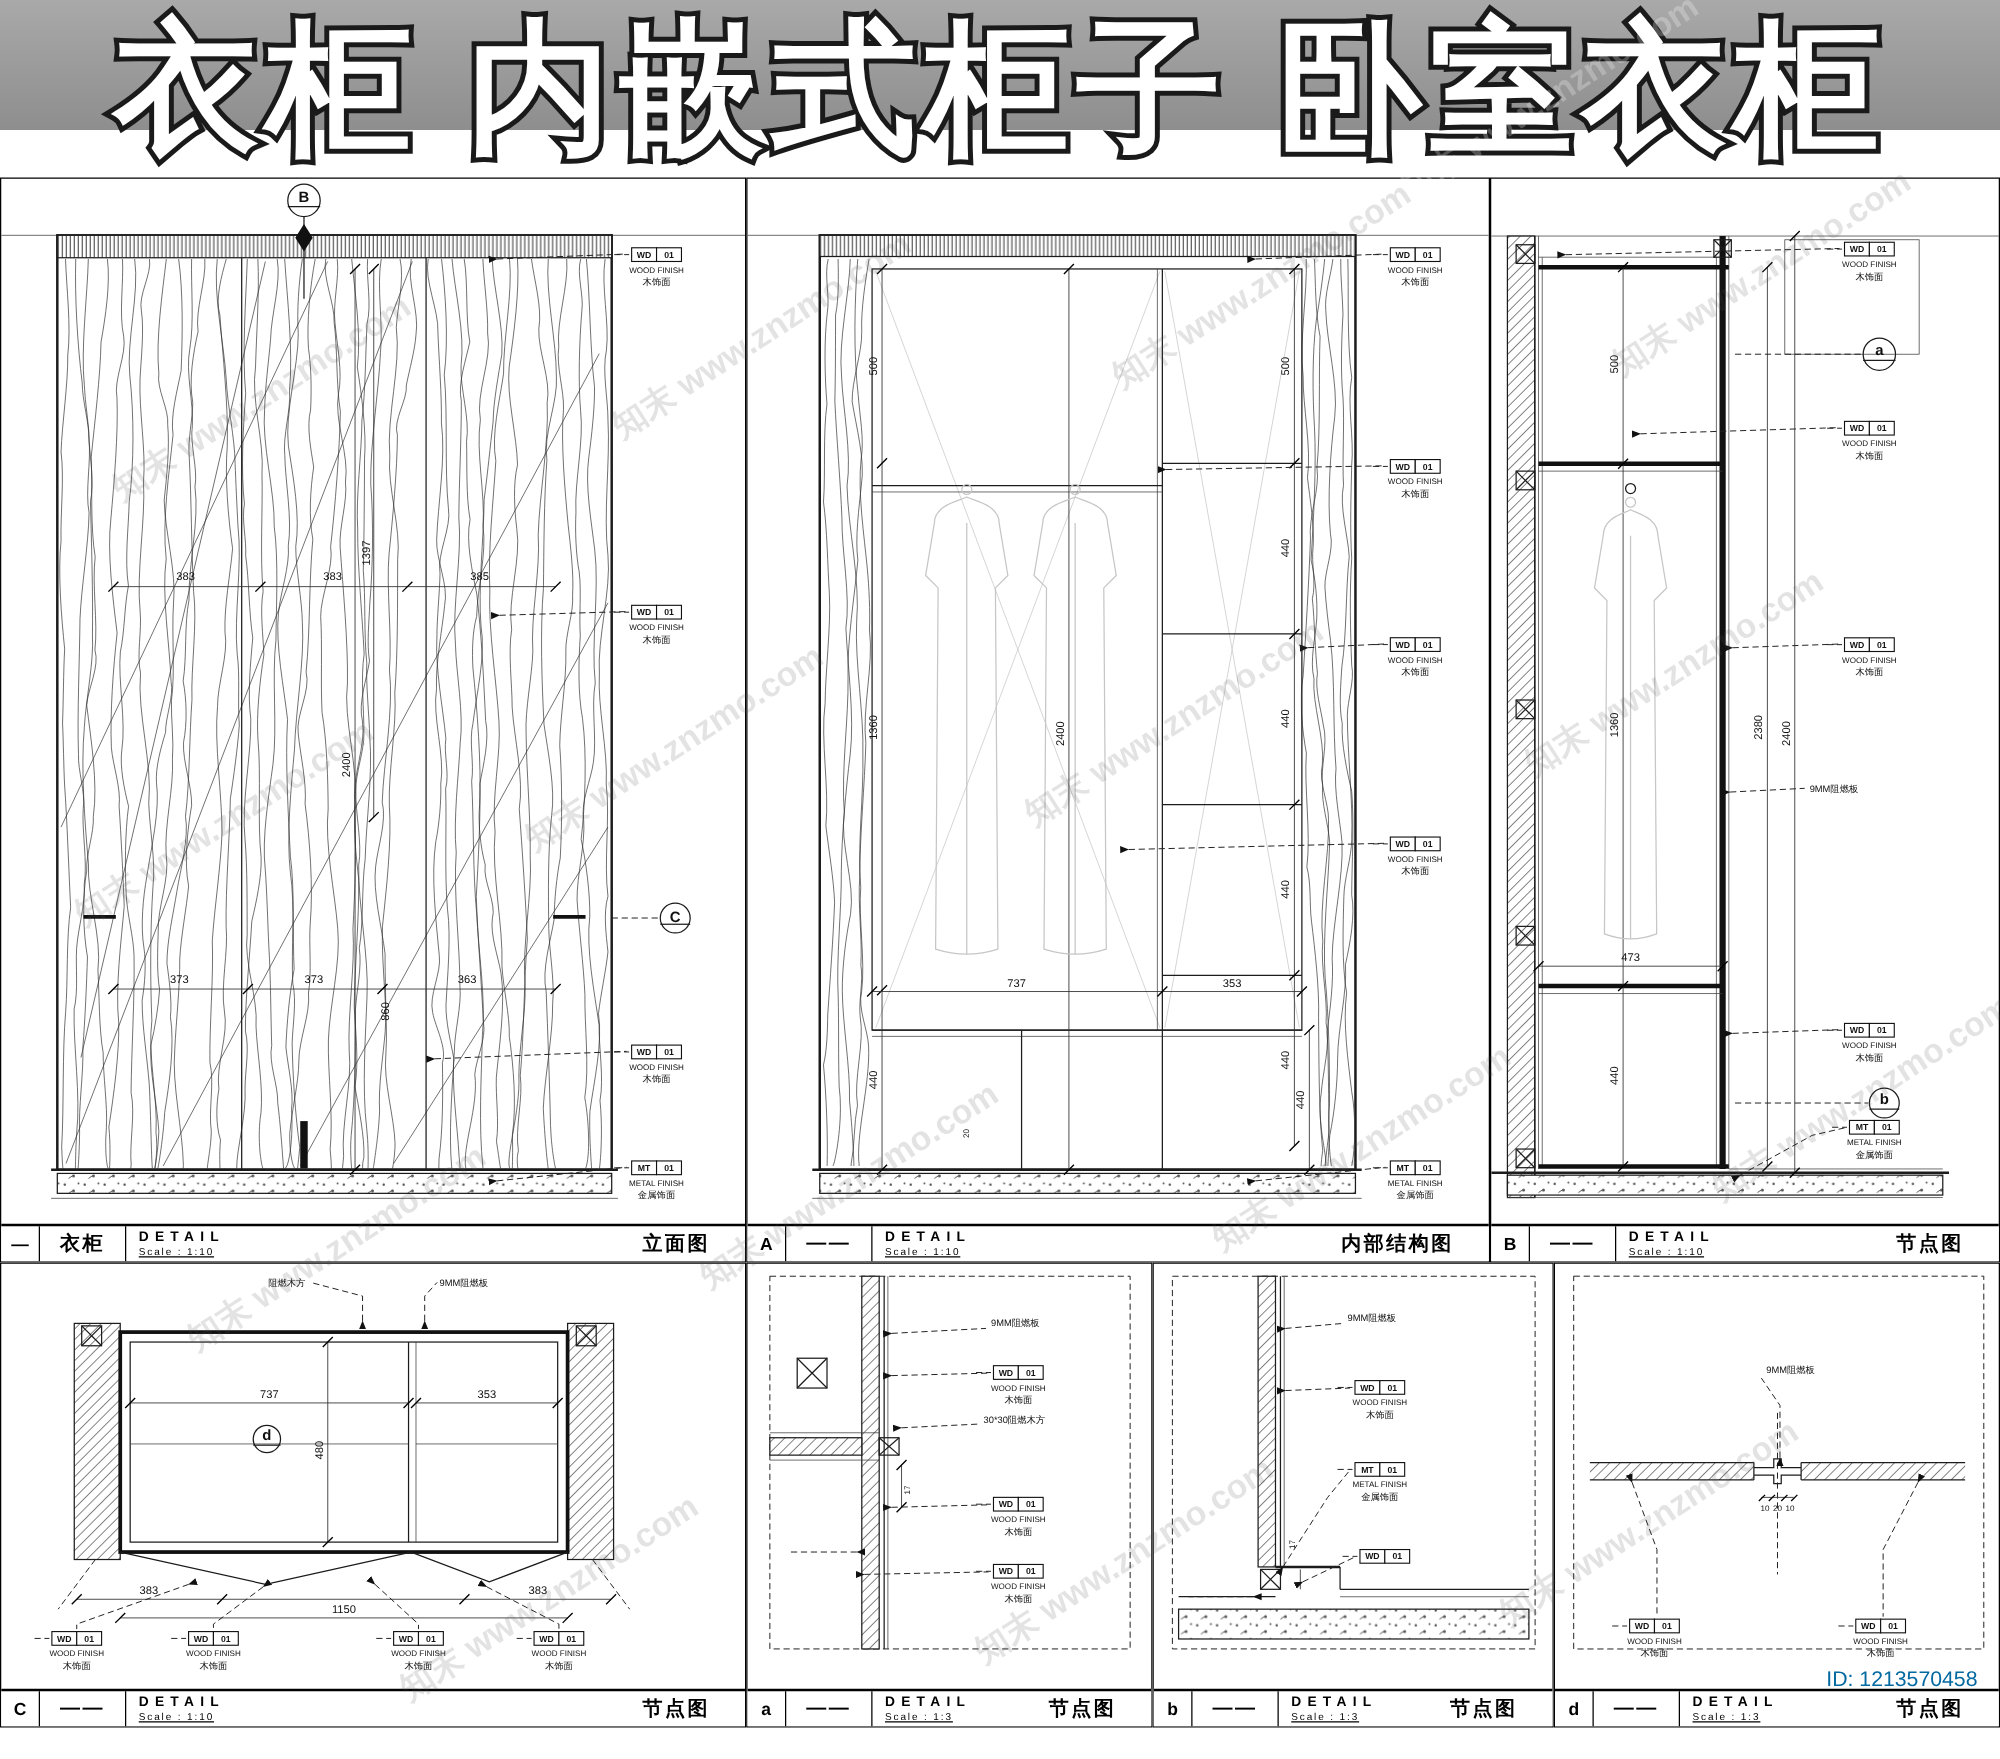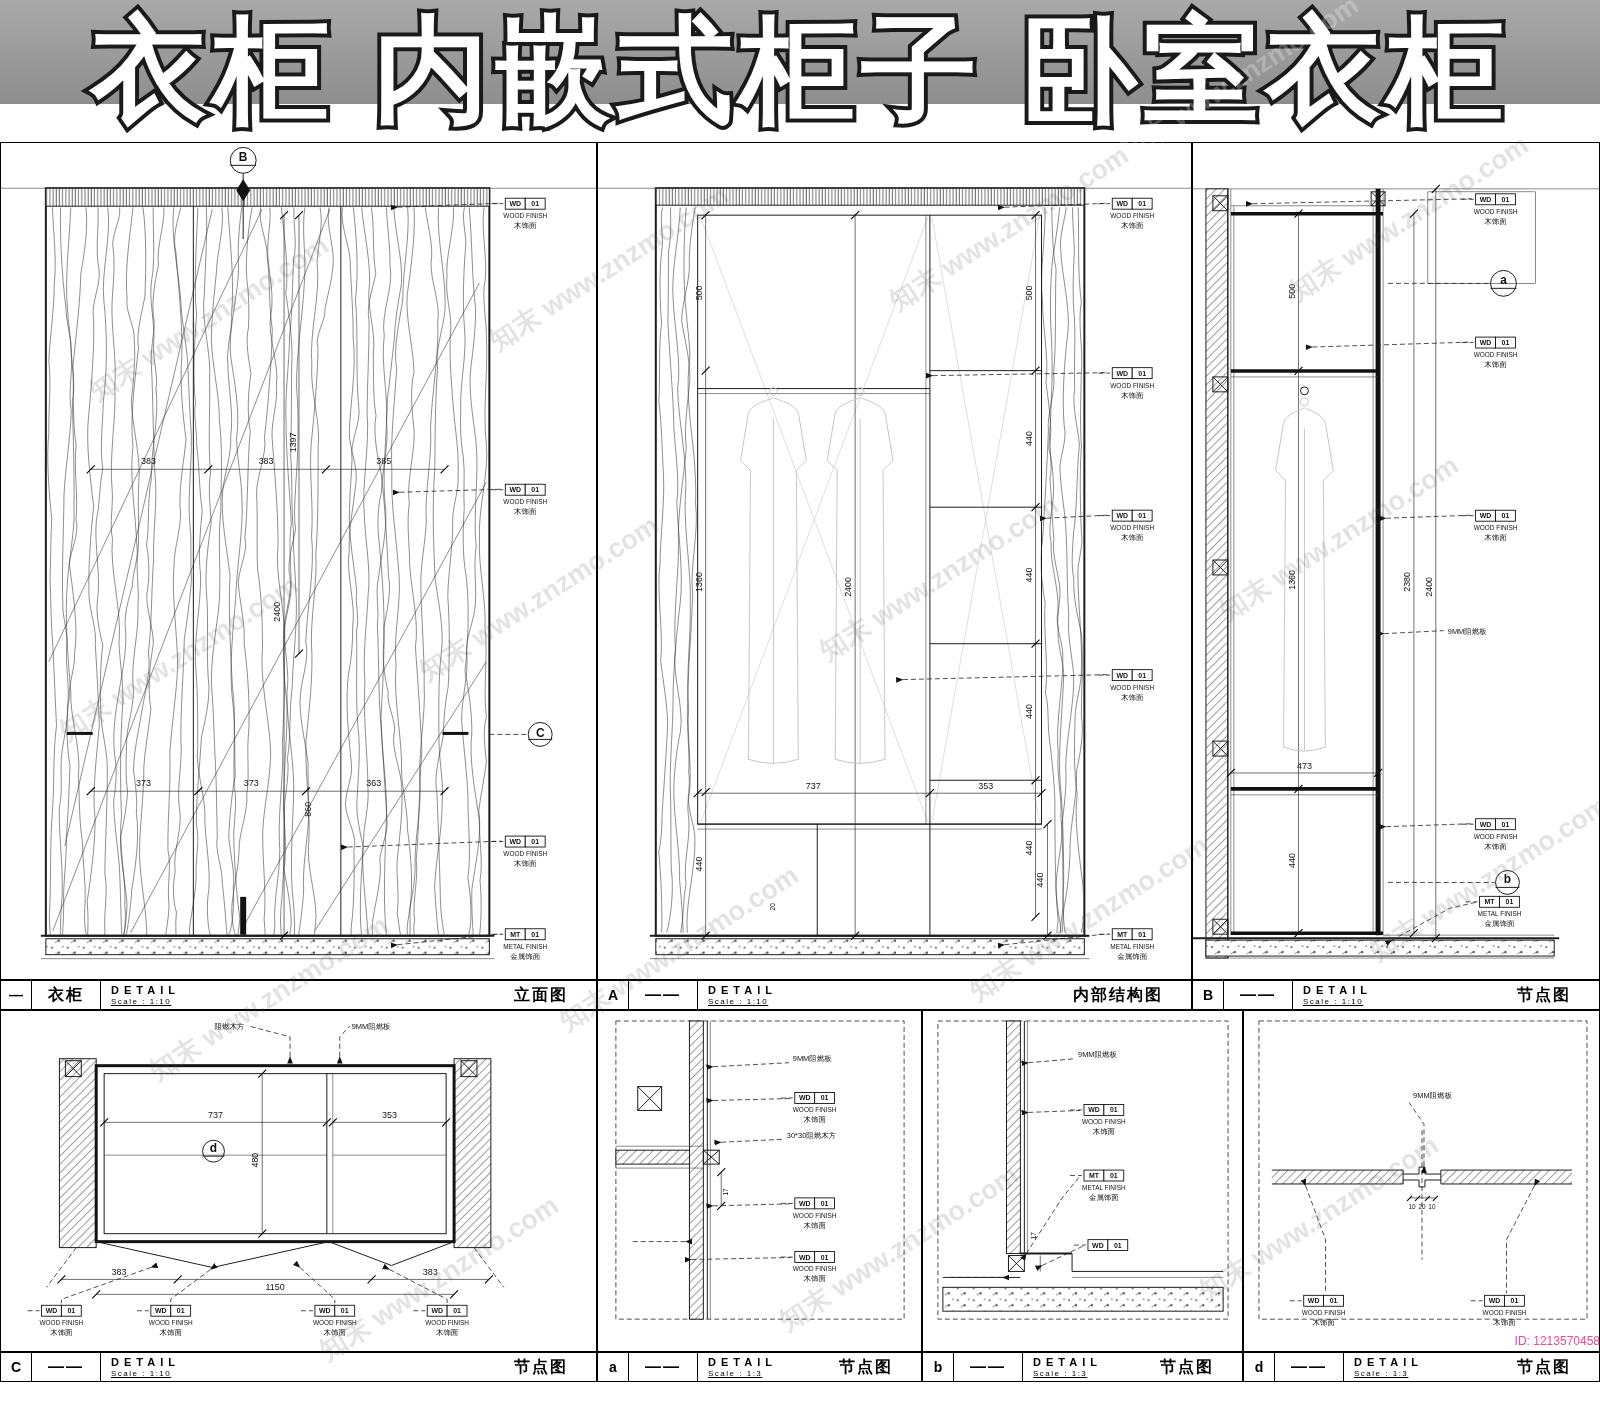--- a/index.html
+++ b/index.html
@@ -45,21 +45,21 @@
   .cs{font-size:6.5px;}
   .cc{font-size:7.5px;}
   .mk{font-size:12px;font-weight:bold;}
   .garm path,.garm line,.garm circle{stroke:#c6c6c6;fill:none;stroke-width:1;}
   
   .wm-layer{position:absolute;inset:0;pointer-events:none;z-index:40;}
   .wm{position:absolute;font-size:27px;color:rgba(80,80,80,.16);white-space:nowrap;
       transform:rotate(-33deg);font-weight:bold;}
   .wm-big{position:absolute;left:1402px;top:1238px;font-size:74px;font-weight:bold;
           color:rgba(100,100,100,.28);letter-spacing:4px;z-index:41;pointer-events:none;}
-  .id-tag{position:absolute;right:0;top:1334px;font-size:12px;color:#ec4899;z-index:42;}
+  .id-tag{position:absolute;right:18px;top:1334px;font-size:17px;color:#0369a1;z-index:42;}
 </style>
 </head>
 <body>
 
 <svg width="0" height="0" style="position:absolute" aria-hidden="true">
   <defs>
     <pattern id="hatch" width="6" height="6" patternUnits="userSpaceOnUse" patternTransform="rotate(45)">
       <rect width="6" height="6" fill="#fff"></rect>
       <line x1="0" y1="0" x2="0" y2="6" stroke="#3a3a3a" stroke-width="1"></line>
     </pattern>

